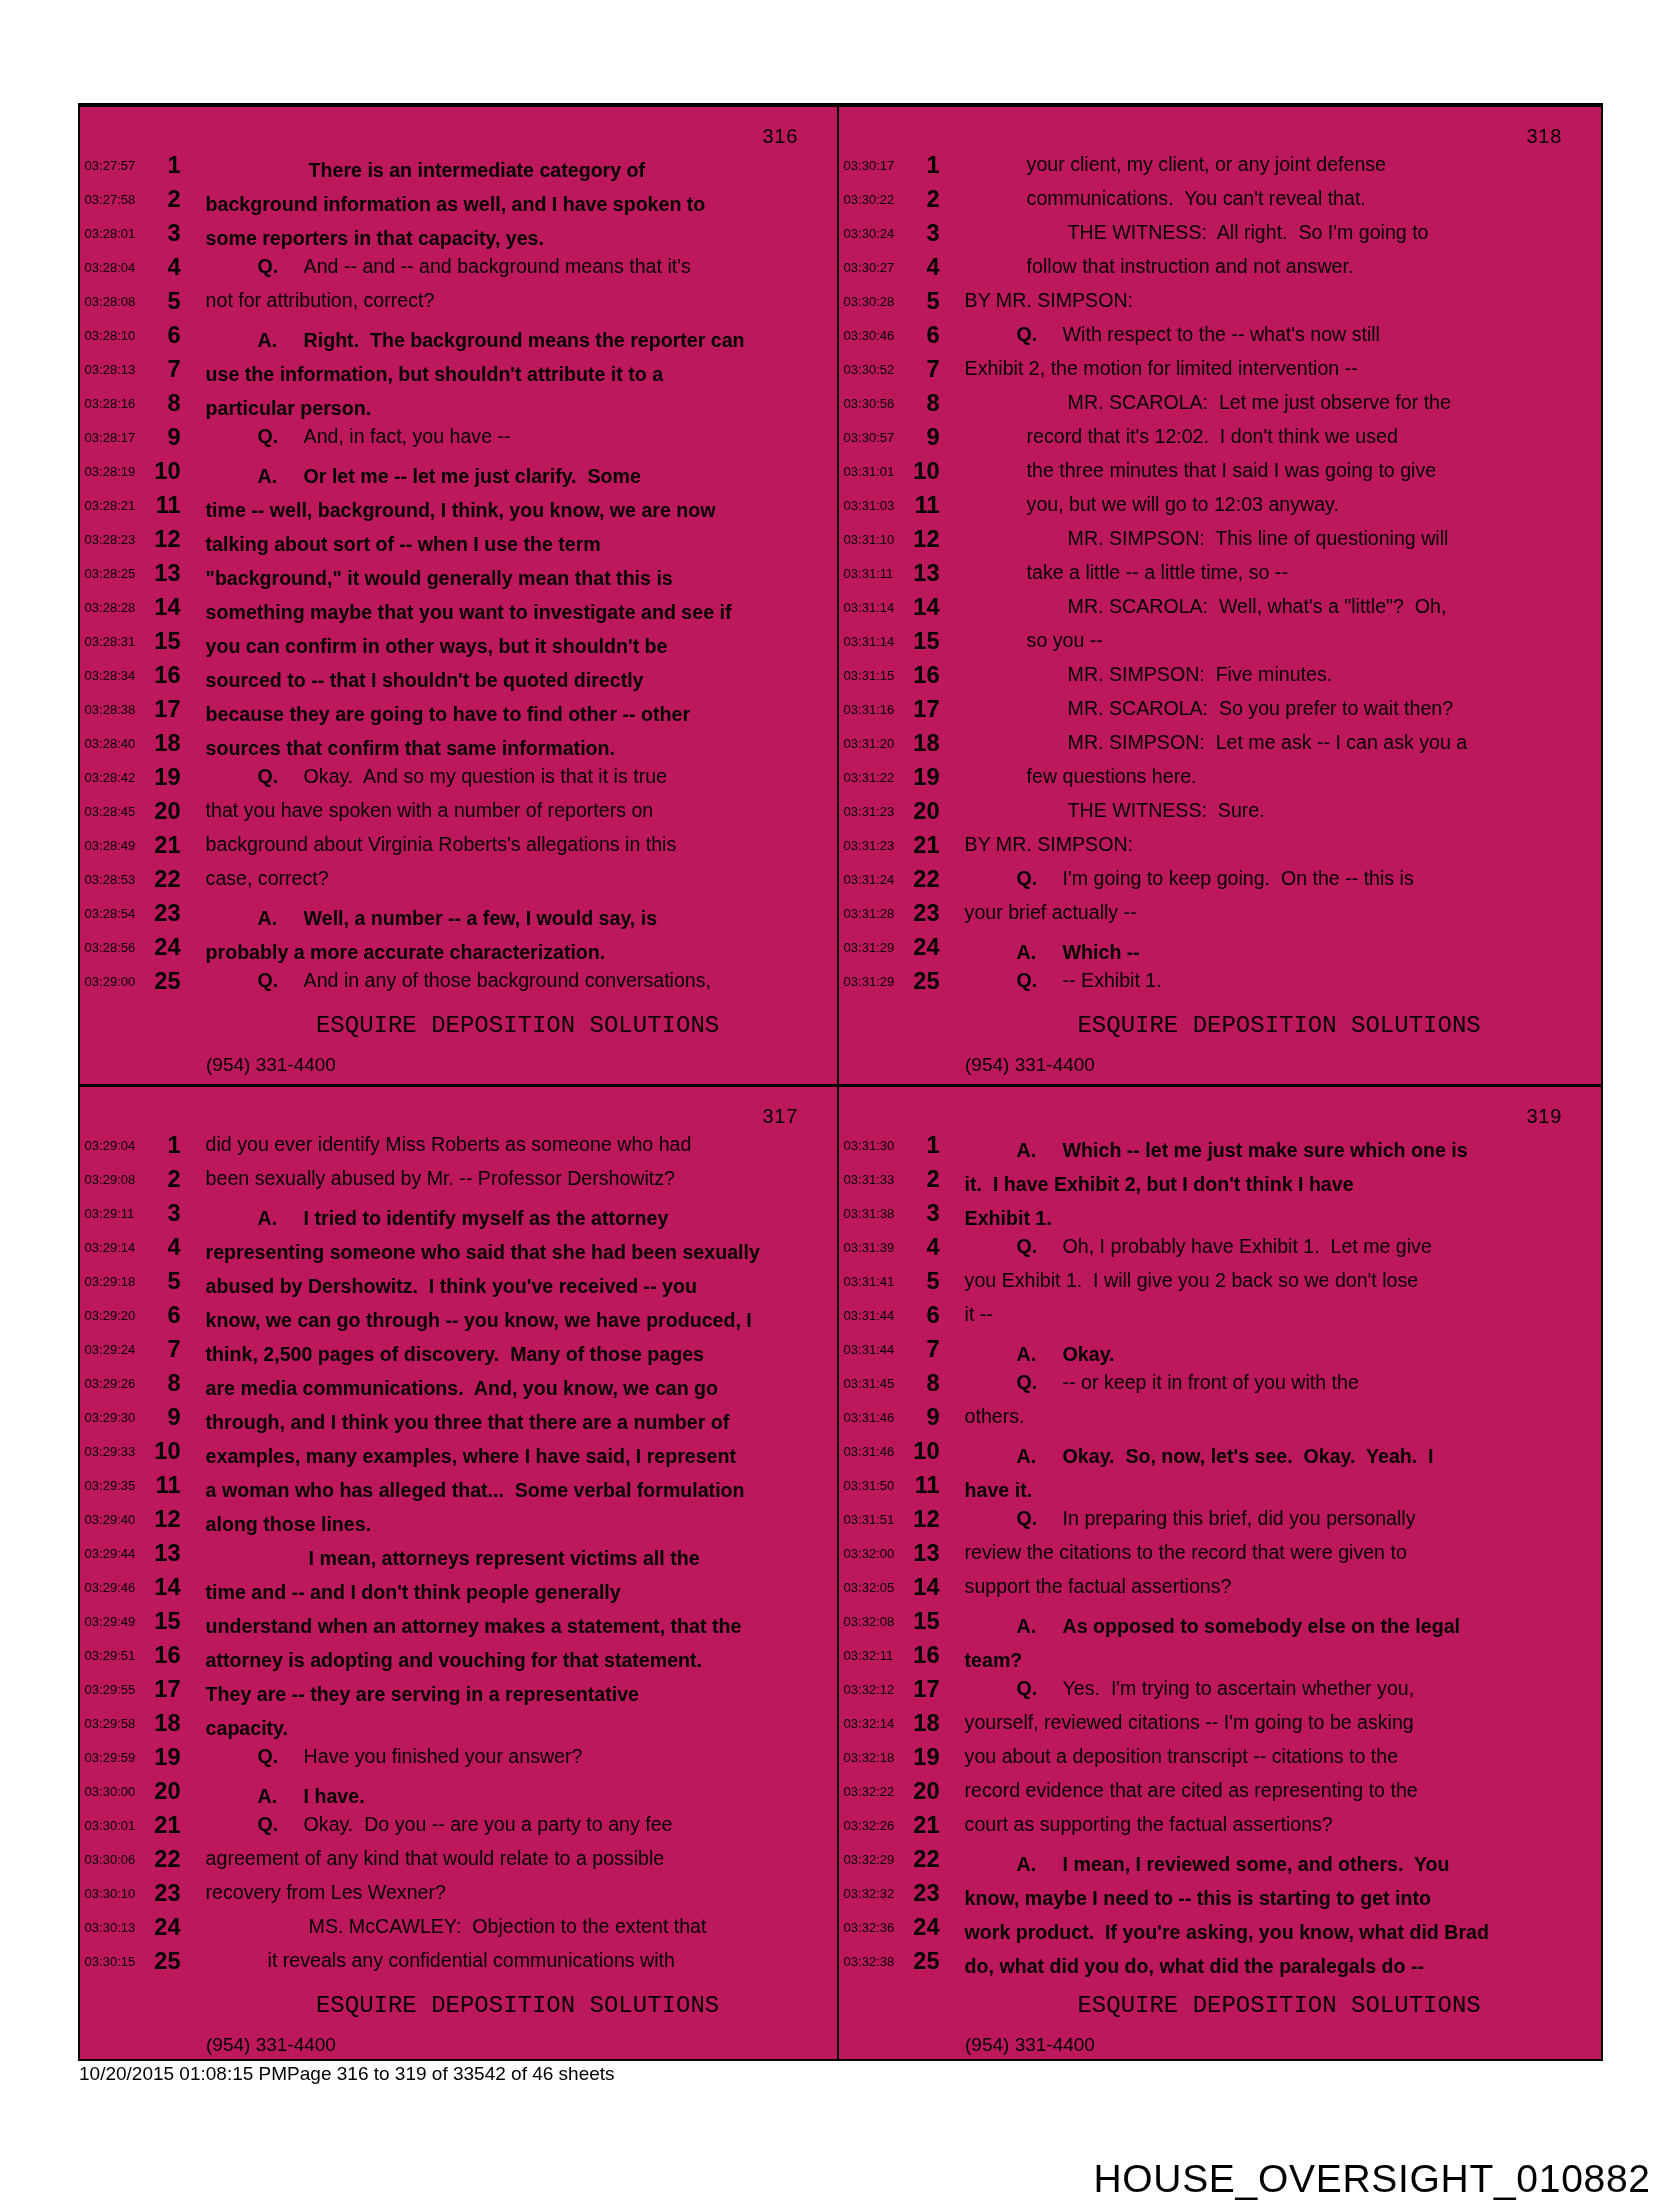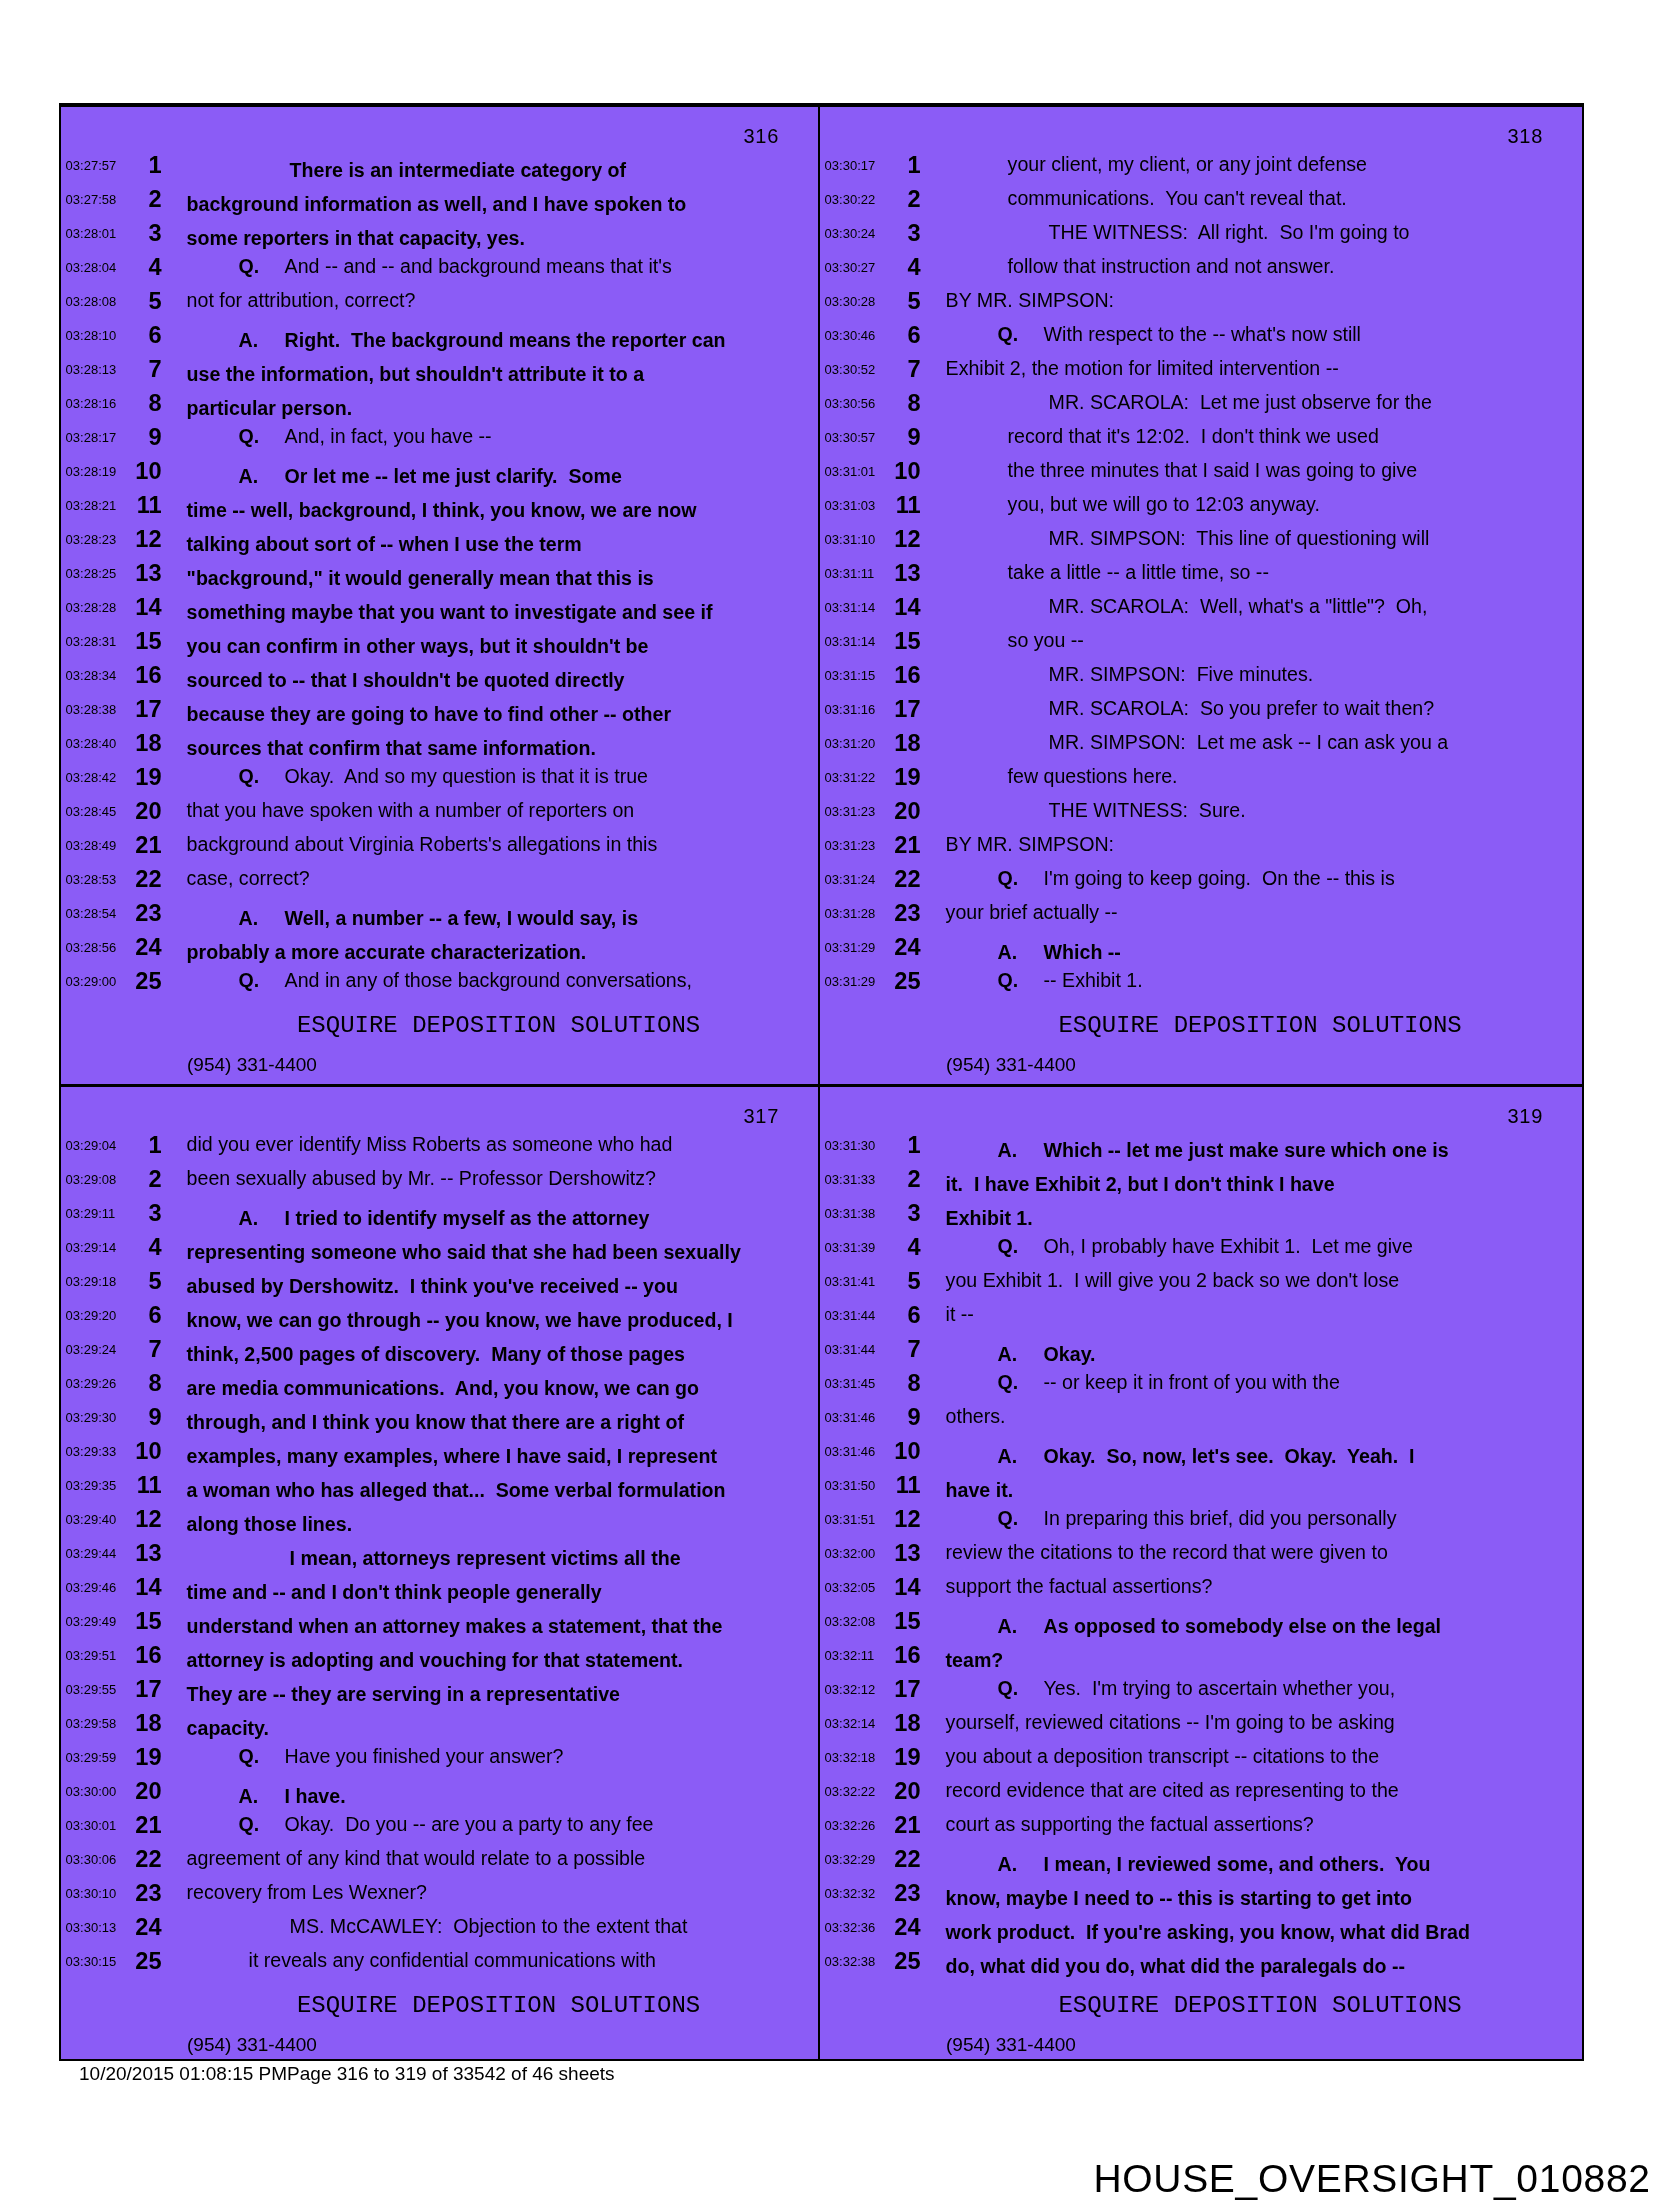--- a/index.html
+++ b/index.html
@@ -4,28 +4,28 @@
 <style>
   html,body{margin:0;padding:0;background:#ffffff;}
   .sheet{
     position:relative;
     width:1669px;height:2205px;
     background:#ffffff;color:#000;
     font-family:"Liberation Sans","DejaVu Sans",sans-serif;
     overflow:hidden;
   }
   .box{
-    position:absolute;left:59px;top:103px;
+    position:absolute;left:78px;top:103px;
     width:1525px;height:1958px;
     box-sizing:border-box;
     border:2.6px solid #000;border-top-width:4.6px;
     display:grid;
     grid-template-columns:757px auto;
     grid-template-rows:977px auto;
-    background:#8b5cf6;
+    background:#be185d;
   }
   .quad{position:relative;overflow:hidden;}
   .q-r{border-left:2.6px solid #000;}
   .q-b{border-top:3.3px solid #000;}
   .pnum{position:absolute;top:18.3px;right:39px;font-size:20px;letter-spacing:0.7px;}
   .lines{position:absolute;top:41px;left:0;right:0;}
   .row{height:34px;display:flex;align-items:center;}
   .ts{flex:none;width:65px;padding-left:4.6px;font-size:13px;white-space:nowrap;}
   .ln{flex:none;width:31px;text-align:right;font-size:23.6px;font-weight:700;}
   .tx{flex:1;margin-left:25px;font-size:19.6px;white-space:pre;line-height:1;}
@@ -358,21 +358,21 @@
             <span class="tx b">think, 2,500 pages of discovery.  Many of those pages</span>
           </div>
           <div class="row">
             <span class="ts">03:29:26</span>
             <span class="ln">8</span>
             <span class="tx b">are media communications.  And, you know, we can go</span>
           </div>
           <div class="row">
             <span class="ts">03:29:30</span>
             <span class="ln">9</span>
-            <span class="tx b">through, and I think you know that there are a right of</span>
+            <span class="tx b">through, and I think you three that there are a number of</span>
           </div>
           <div class="row">
             <span class="ts">03:29:33</span>
             <span class="ln">10</span>
             <span class="tx b">examples, many examples, where I have said, I represent</span>
           </div>
           <div class="row">
             <span class="ts">03:29:35</span>
             <span class="ln">11</span>
             <span class="tx b">a woman who has alleged that...  Some verbal formulation</span>

